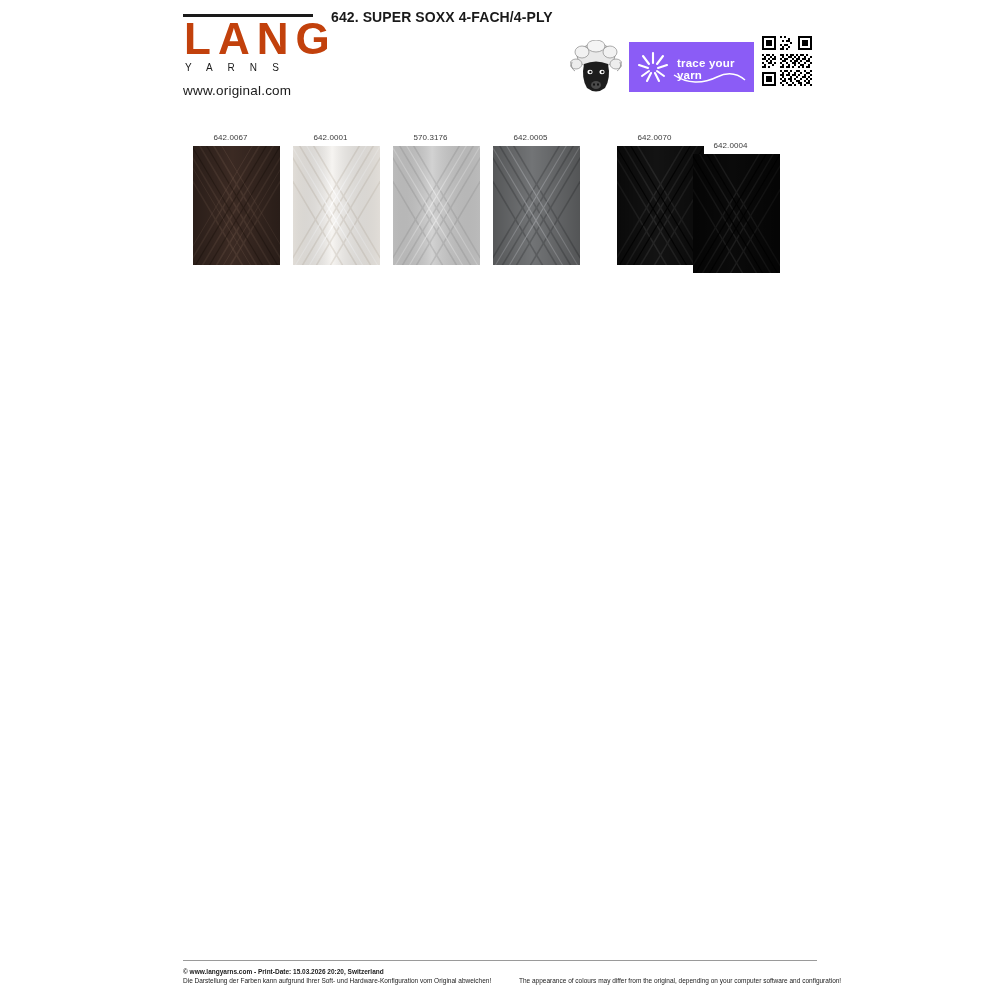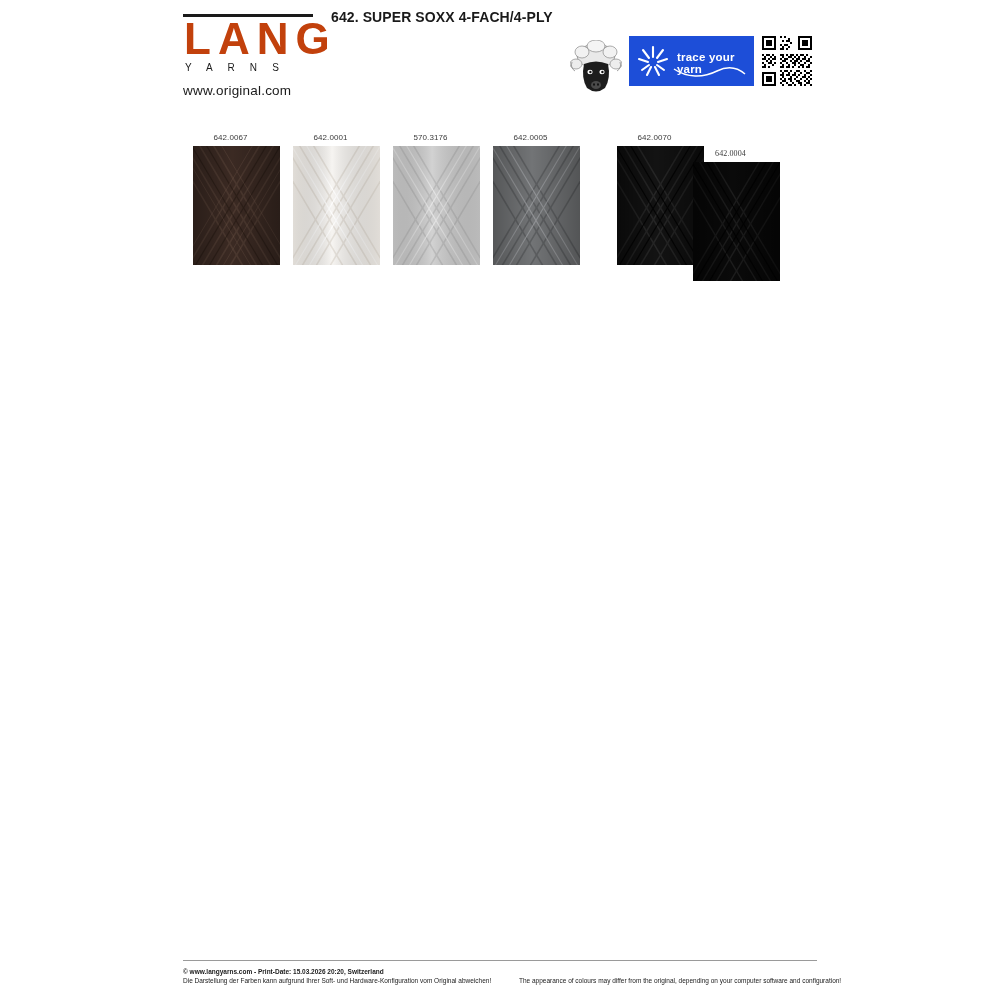--- a/index.html
+++ b/index.html
@@ -79,24 +79,24 @@
     left: 570px;
     top: 40px;
     width: 52px;
     height: 56px;
   }
 
   
   .tyy {
     position: absolute;
     left: 629px;
-    top: 36px;
+    top: 42px;
     width: 125px;
     height: 50px;
-    background: #1d4ed8;
+    background: #8b5cf6;
   }
   .tyy-text {
     position: absolute;
     left: 48px;
     top: 15px;
     color: #ffffff;
     font-size: 11.5px;
     font-weight: bold;
     letter-spacing: 0.2px;
   }
@@ -545,21 +545,21 @@
           <linearGradient id="g4" x1="0" y1="0" x2="1" y2="0">
             <stop offset="0" stop-color="#000" stop-opacity="0.5"></stop>
             <stop offset="0.45" stop-color="#000" stop-opacity="0"></stop>
             <stop offset="1" stop-color="#000" stop-opacity="0.5"></stop>
           </linearGradient>
         </defs>
       </svg>
     </div>
   </div>
 
-  <div class="cell" style="left:500px; top:16px;font-family:Liberation Serif, serif;">
+  <div class="cell" style="left:500px; top:8px;">
     <div class="cell-code">642.0004</div>
     <div class="swatch" style="background:#0a0a0a;">
       <svg width="87" height="119" viewBox="0 0 87 119">
         <rect width="87" height="119" fill="#0a0a0a"></rect>
         <g stroke="#262626" stroke-width="1.4" fill="none" opacity="0.7">
           <path d="M-12 -8 L70 130"></path>
             <path d="M2 -8 L84 130"></path>
             <path d="M16 -8 L98 130"></path>
             <path d="M-26 -8 L56 130"></path>
           <path d="M99 -8 L17 130"></path>

